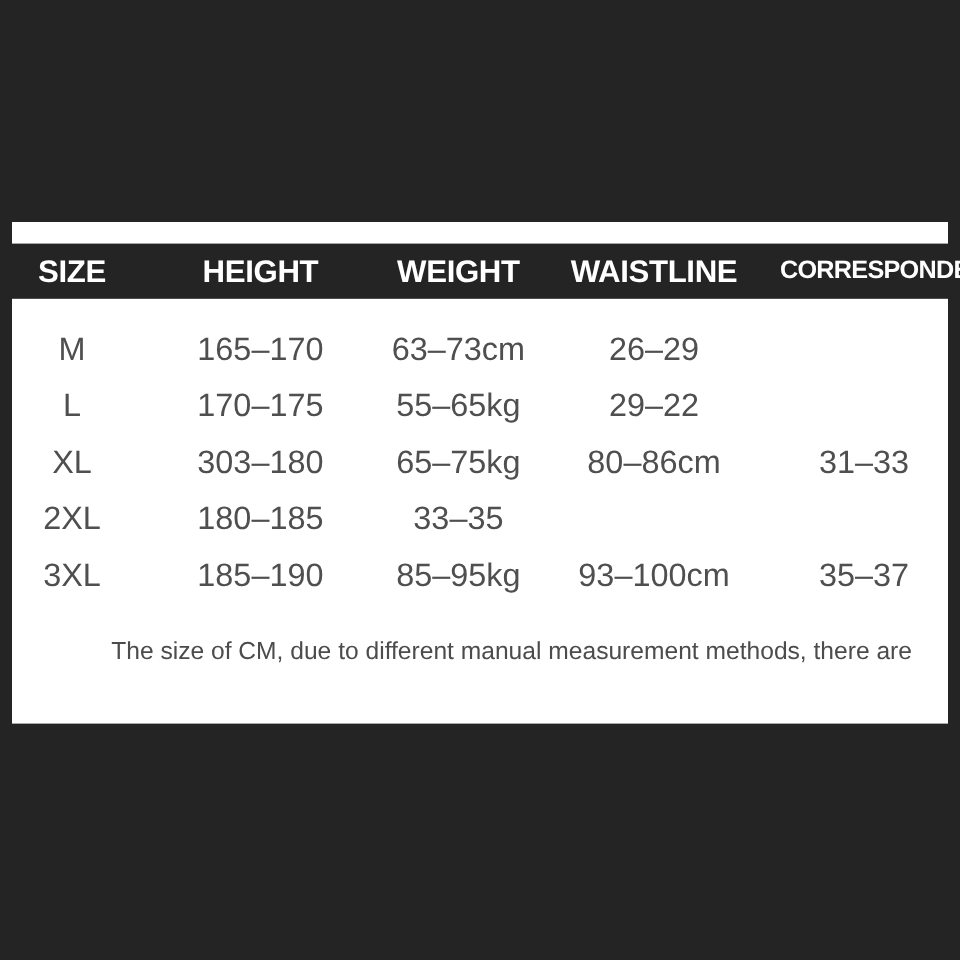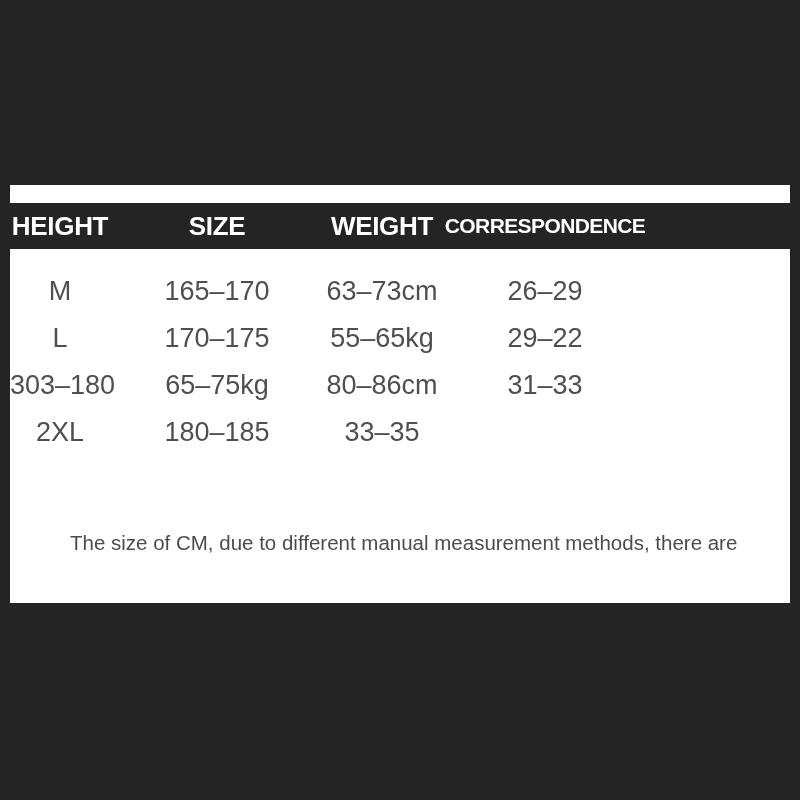--- a/index.html
+++ b/index.html
@@ -81,20 +81,21 @@
     position: absolute;
     left: 60px;
     top: 346px;
     width: 690px;
     color: #4c4c4c;
     font-size: 20.5px;
     line-height: 24px;
   }
   .note-line {
     white-space: nowrap;
+    text-align: right;
   }
 </style>
 </head>
 <body>
 
 <div class="stage">
 
   <div class="panel">
     <div class="table-body">
 
@@ -104,39 +105,48 @@
           <div class="tcell">63–73cm</div>
           <div class="tcell">26–29</div>
         </div>
         <div class="trow">
           <div class="tcell">L</div>
           <div class="tcell">170–175</div>
           <div class="tcell">55–65kg</div>
           <div class="tcell">29–22</div>
         </div>
         <div class="trow">
+          <div class="tcell">XL</div>
           <div class="tcell">303–180</div>
           <div class="tcell">65–75kg</div>
           <div class="tcell">80–86cm</div>
           <div class="tcell">31–33</div>
         </div>
         <div class="trow">
           <div class="tcell">2XL</div>
           <div class="tcell">180–185</div>
           <div class="tcell">33–35</div>
         </div>
+        <div class="trow">
+          <div class="tcell">3XL</div>
+          <div class="tcell">185–190</div>
+          <div class="tcell">85–95kg</div>
+          <div class="tcell">93–100cm</div>
+          <div class="tcell">35–37</div>
+        </div>
       </div>
     <div class="note">
       <div class="note-line">The size of CM, due to different manual measurement methods, there are</div>
     </div>
   </div>
 
   <div class="header-band">
     <div class="header-grid">
 
-    <div class="hcell">HEIGHT</div>
-        <div class="hcell">SIZE</div>
+    <div class="hcell">SIZE</div>
+        <div class="hcell">HEIGHT</div>
         <div class="hcell">WEIGHT</div>
+        <div class="hcell">WAISTLINE</div>
         <div class="hcell hcell-last">CORRESPONDENCE</div>
       </div>
   </div>
 
 </div>
 
 </body></html>

